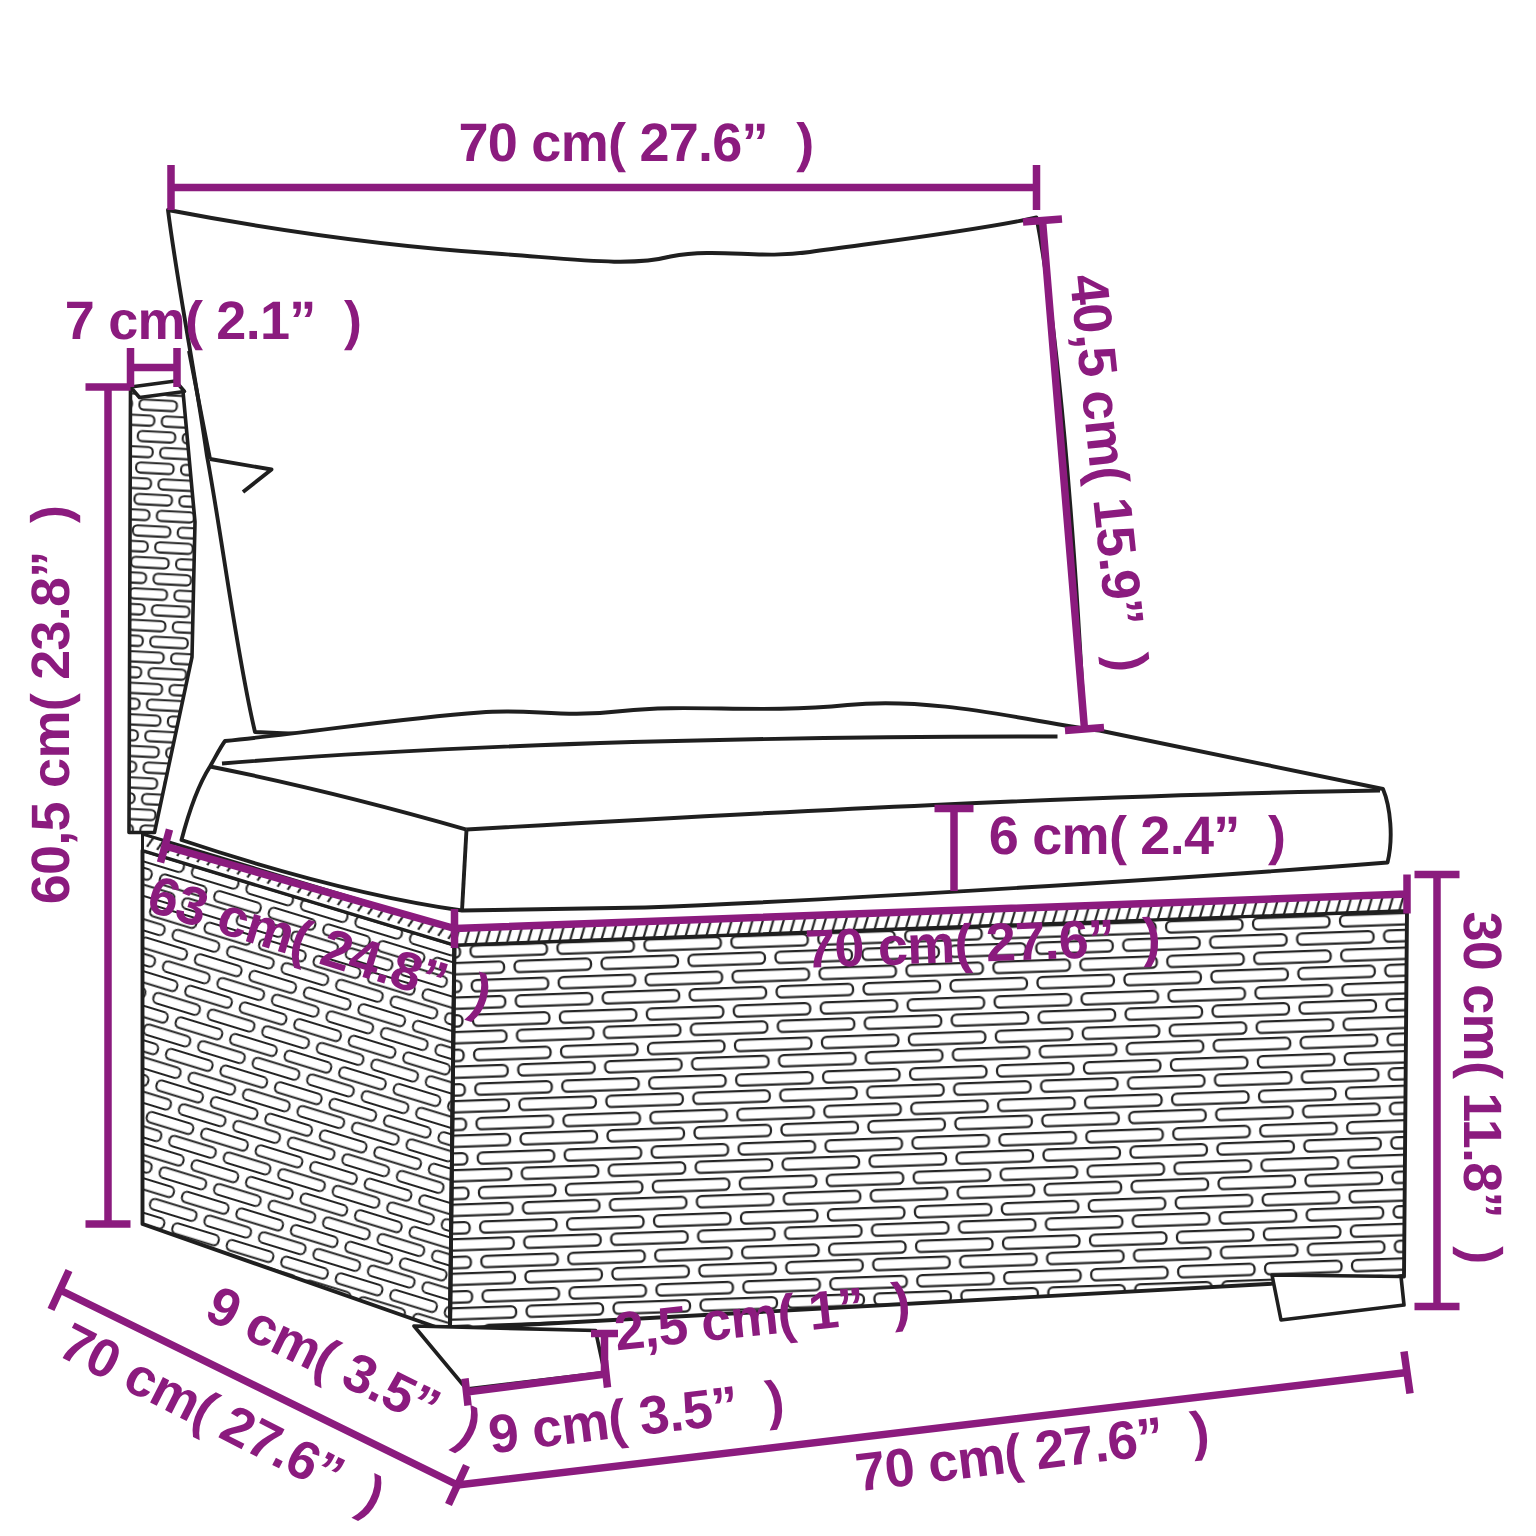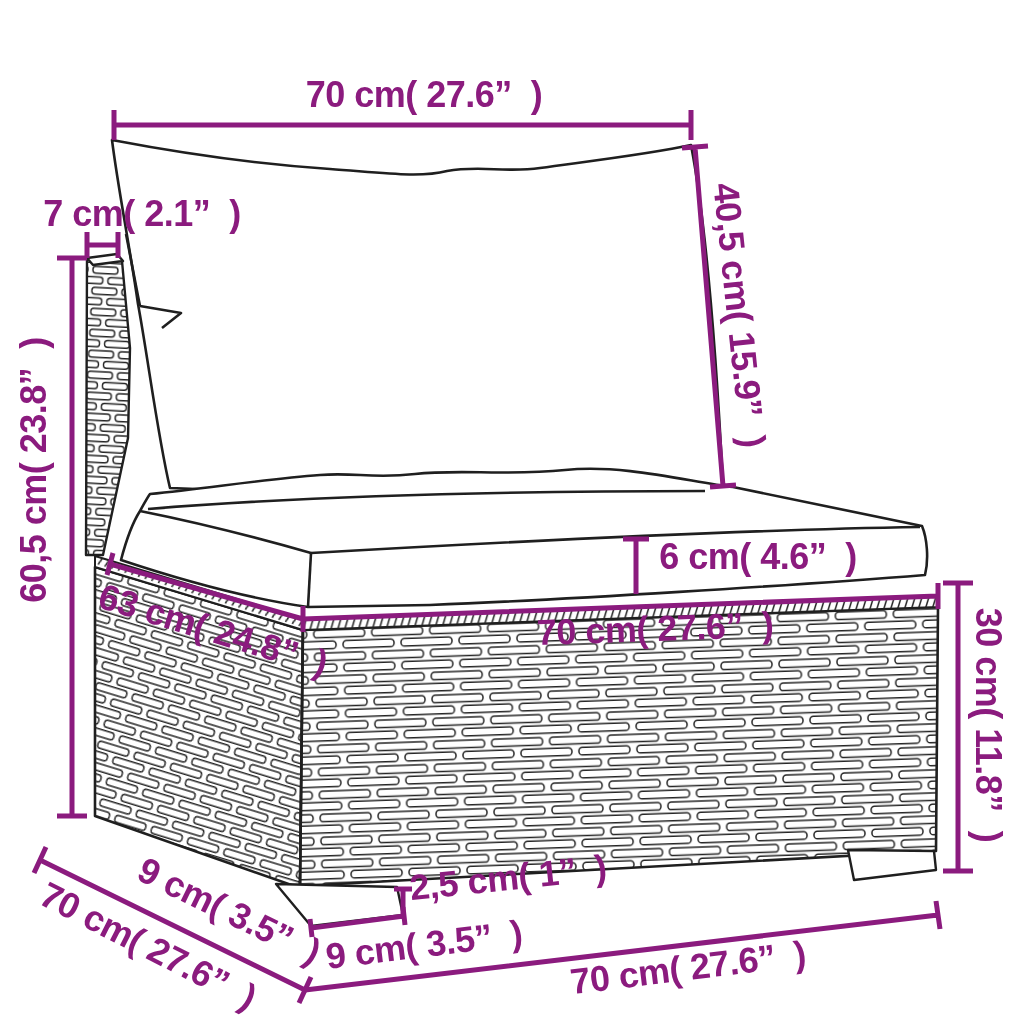--- a/index.html
+++ b/index.html
@@ -105,21 +105,21 @@
       <path d="M305,972 L938,897 M940,911 L936,883"></path>
       <path d="M311,910 L404,898 M312,919 L310,901 M405,907 L403,889"></path>
       <path d="M403,897 V871 M394,871 H412"></path>
     </g>
   </svg>
 
   <div class="lbl" id="lbl-back-width">70 cm( 27.6”  )</div>
   <div class="lbl" id="lbl-arm">7 cm( 2.1”  )</div>
   <div class="lbl" id="lbl-back-height">40,5 cm( 15.9”  )</div>
   <div class="lbl" id="lbl-total-height">60,5 cm( 23.8”  )</div>
-  <div class="lbl" id="lbl-cushion">6 cm( 4.6”  )</div>
+  <div class="lbl" id="lbl-cushion">6 cm( 2.4”  )</div>
   <div class="lbl" id="lbl-seat-depth">63 cm( 24.8”  )</div>
   <div class="lbl" id="lbl-seat-width">70 cm( 27.6”  )</div>
   <div class="lbl" id="lbl-base-height">30 cm( 11.8”  )</div>
   <div class="lbl" id="lbl-foot-depth">9 cm( 3.5”  )</div>
   <div class="lbl" id="lbl-base-depth">70 cm( 27.6”  )</div>
   <div class="lbl" id="lbl-foot-height">2,5 cm( 1”  )</div>
   <div class="lbl" id="lbl-foot-width">9 cm( 3.5”  )</div>
   <div class="lbl" id="lbl-base-width">70 cm( 27.6”  )</div>
 </div>
 

